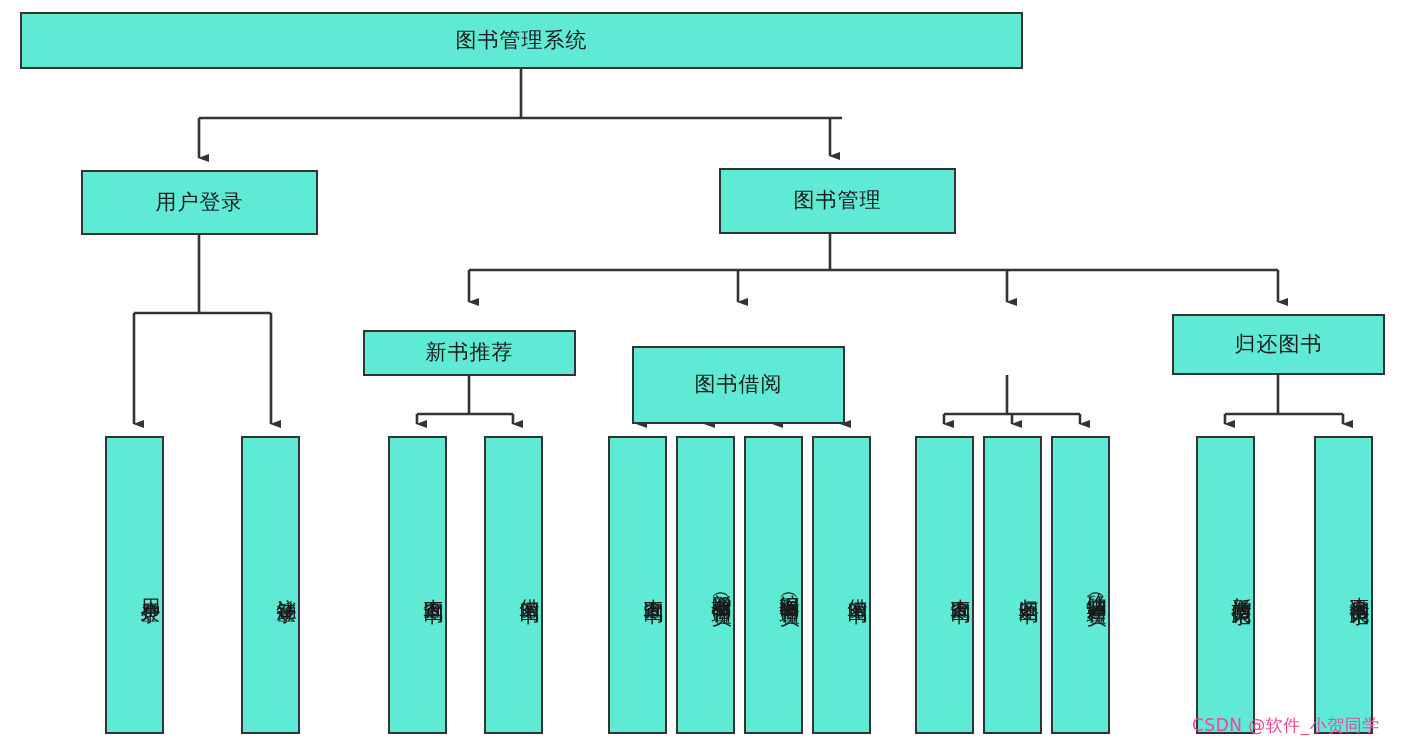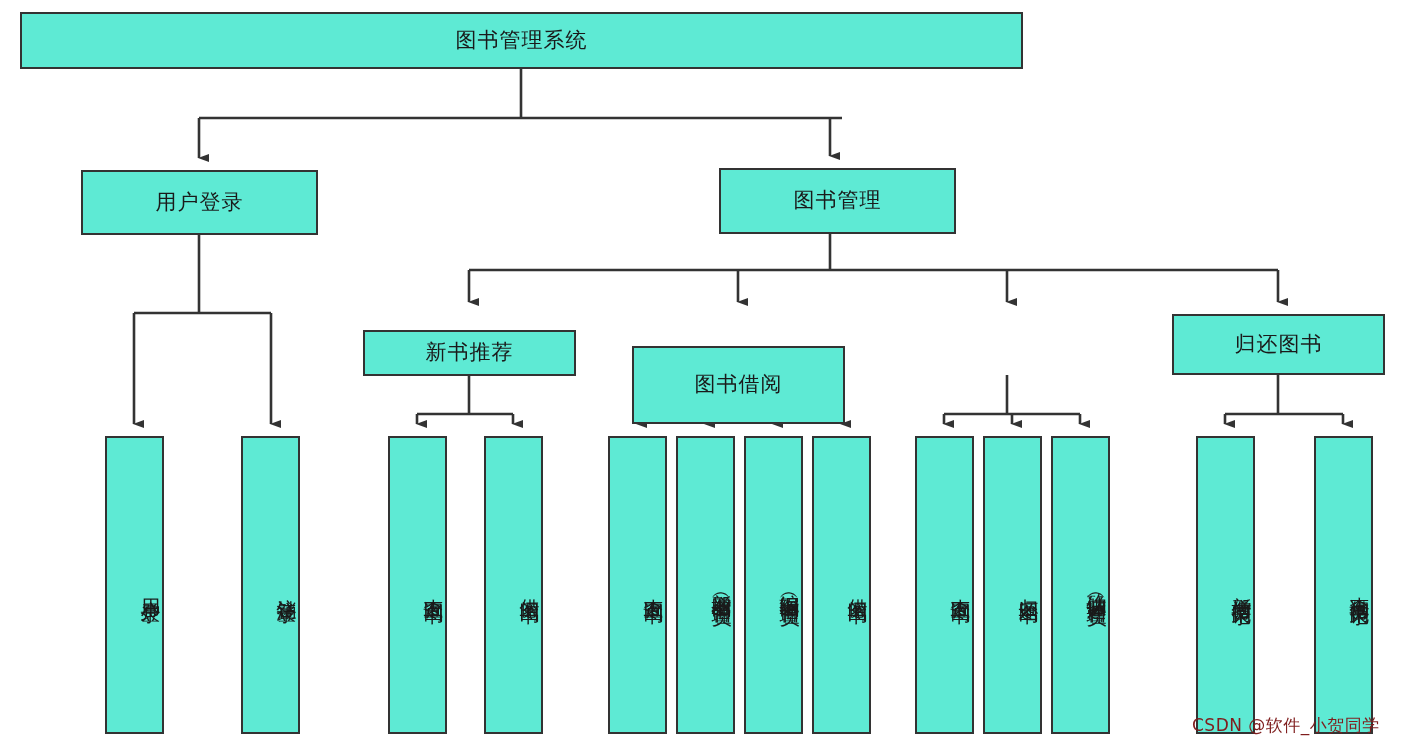--- a/index.html
+++ b/index.html
@@ -49,21 +49,21 @@
     white-space: nowrap;
     padding-top: 4px;
     align-items: flex-start;
     justify-content: center;
   }
   #watermark {
     position: absolute;
     left: 1192px;
     top: 714px;
     font-size: 17px;
-    color: #7f1d1d;
+    color: #ec4899;
     white-space: nowrap;
     letter-spacing: 0.5px;
   }
 </style>
 </head>
 <body>
 
 <div id="canvas">
 
   <svg id="wires" viewBox="0 0 1405 747" xmlns="http://www.w3.org/2000/svg">

